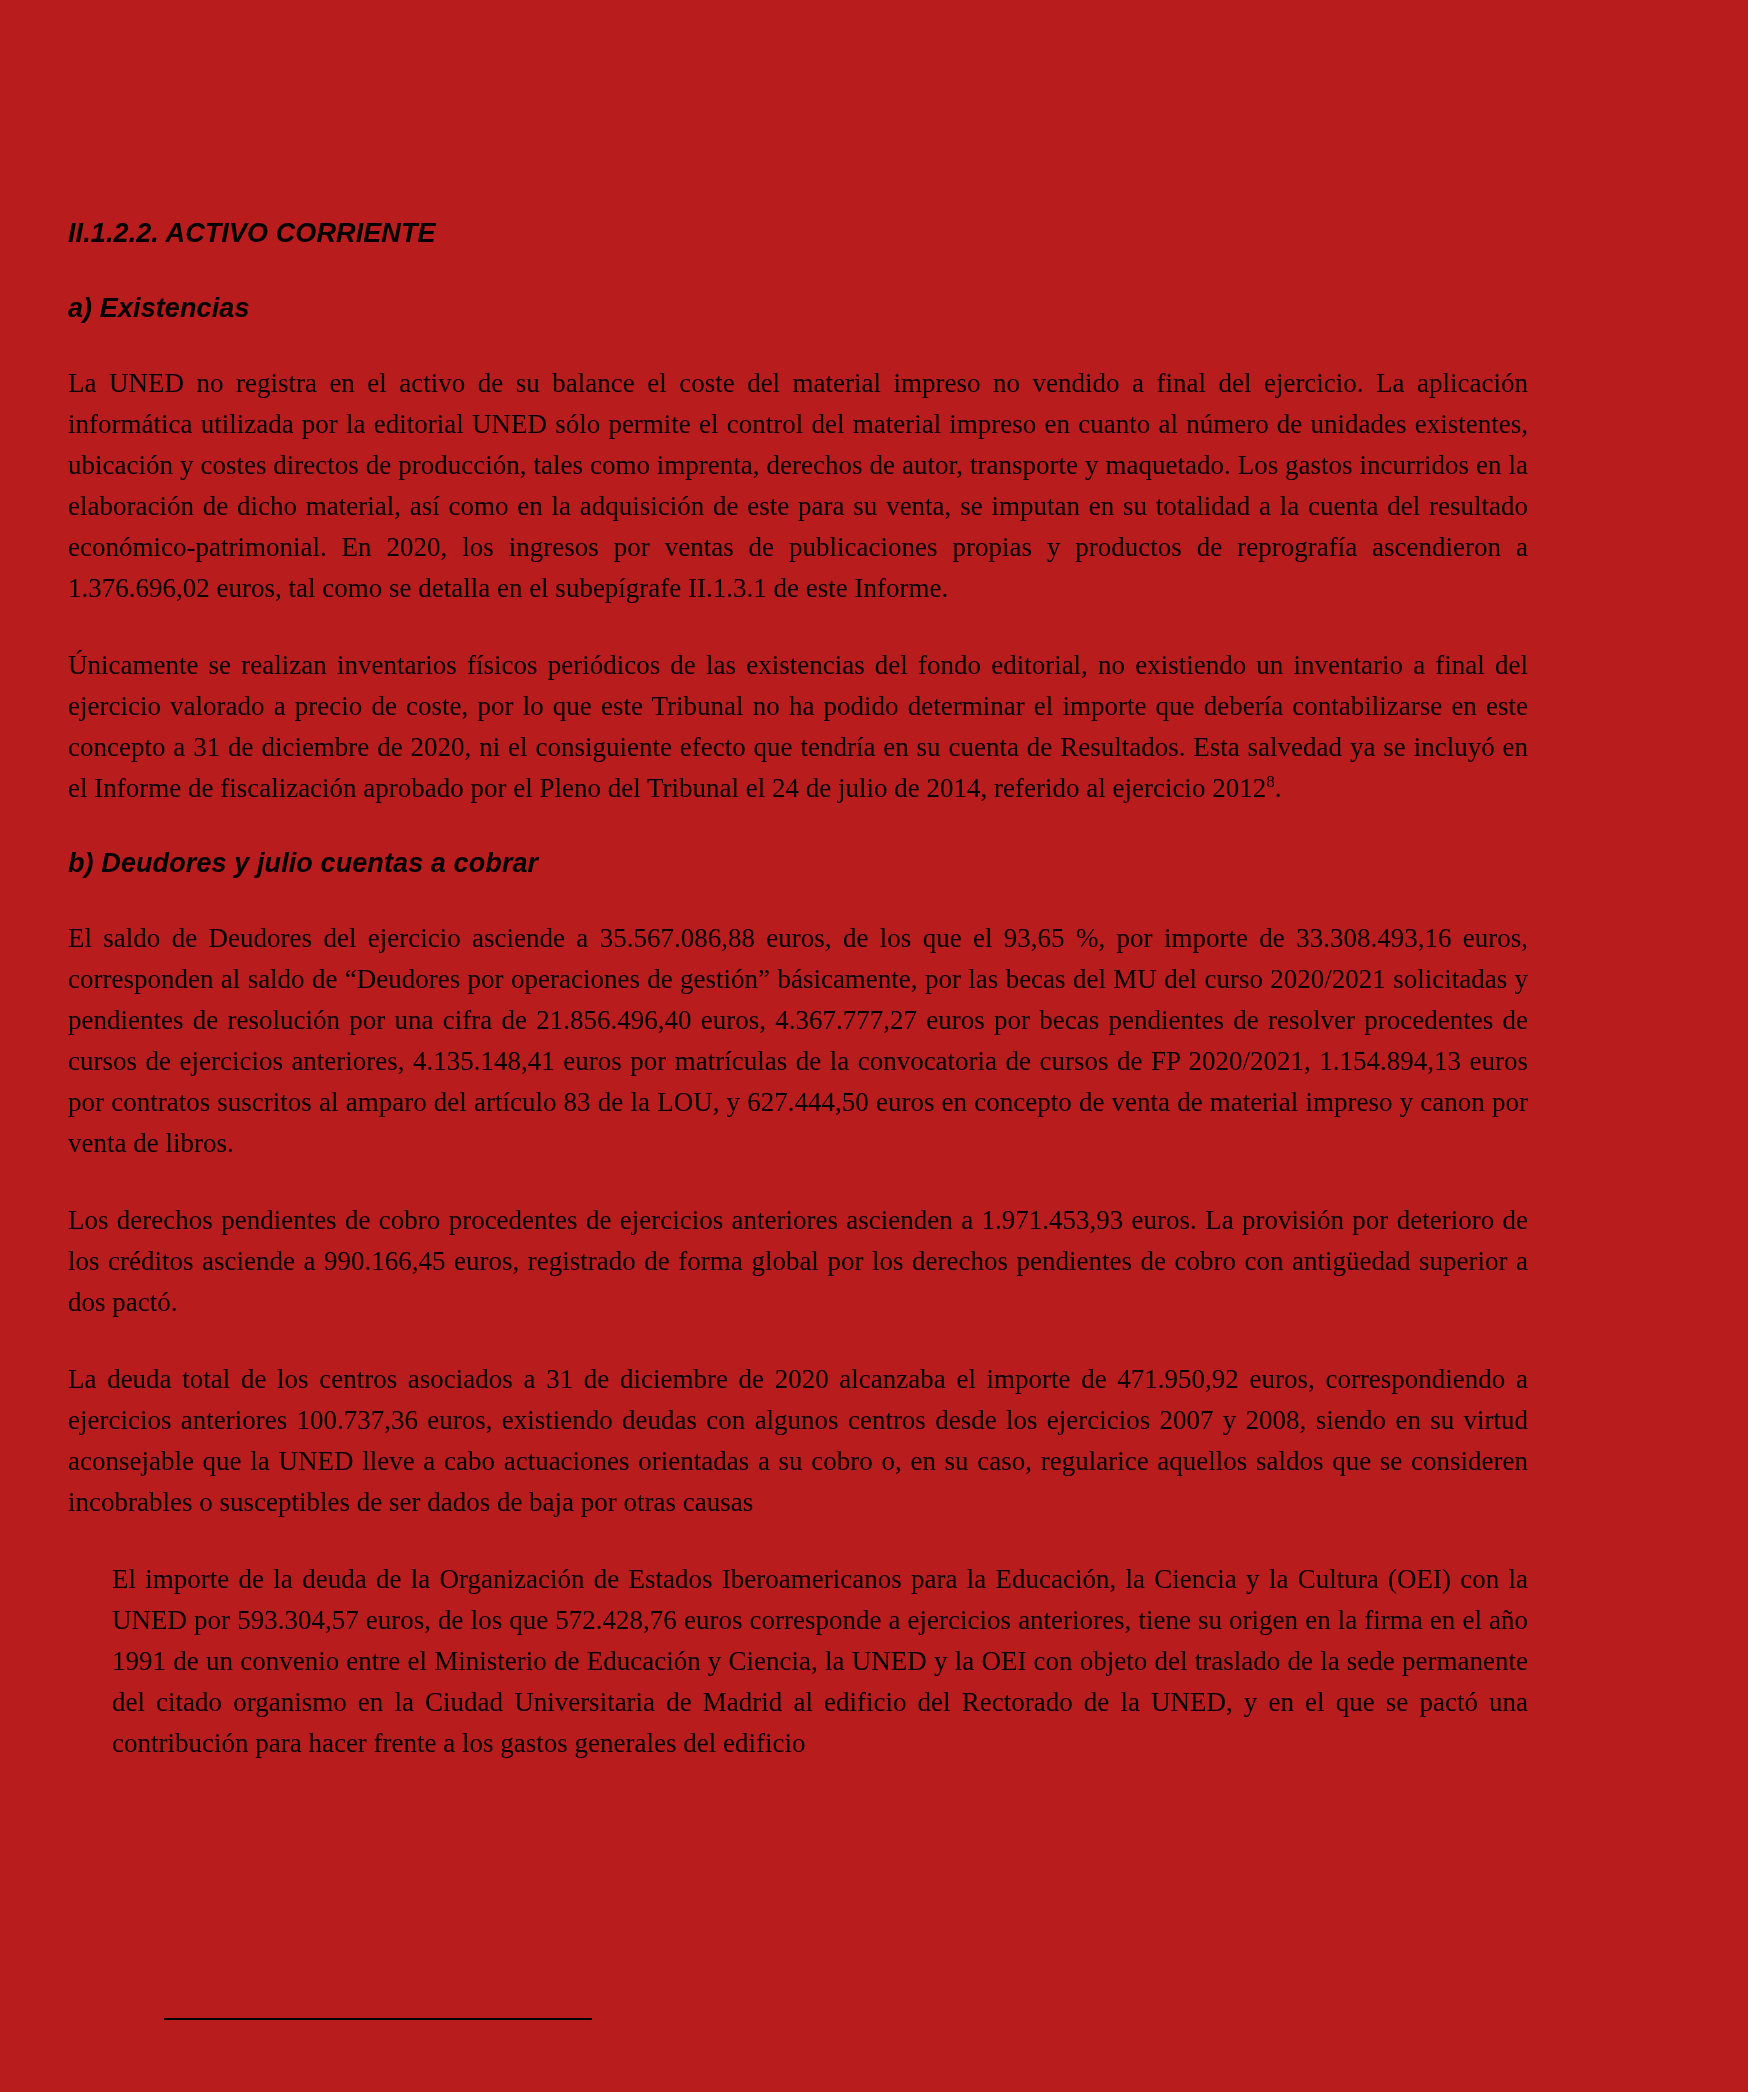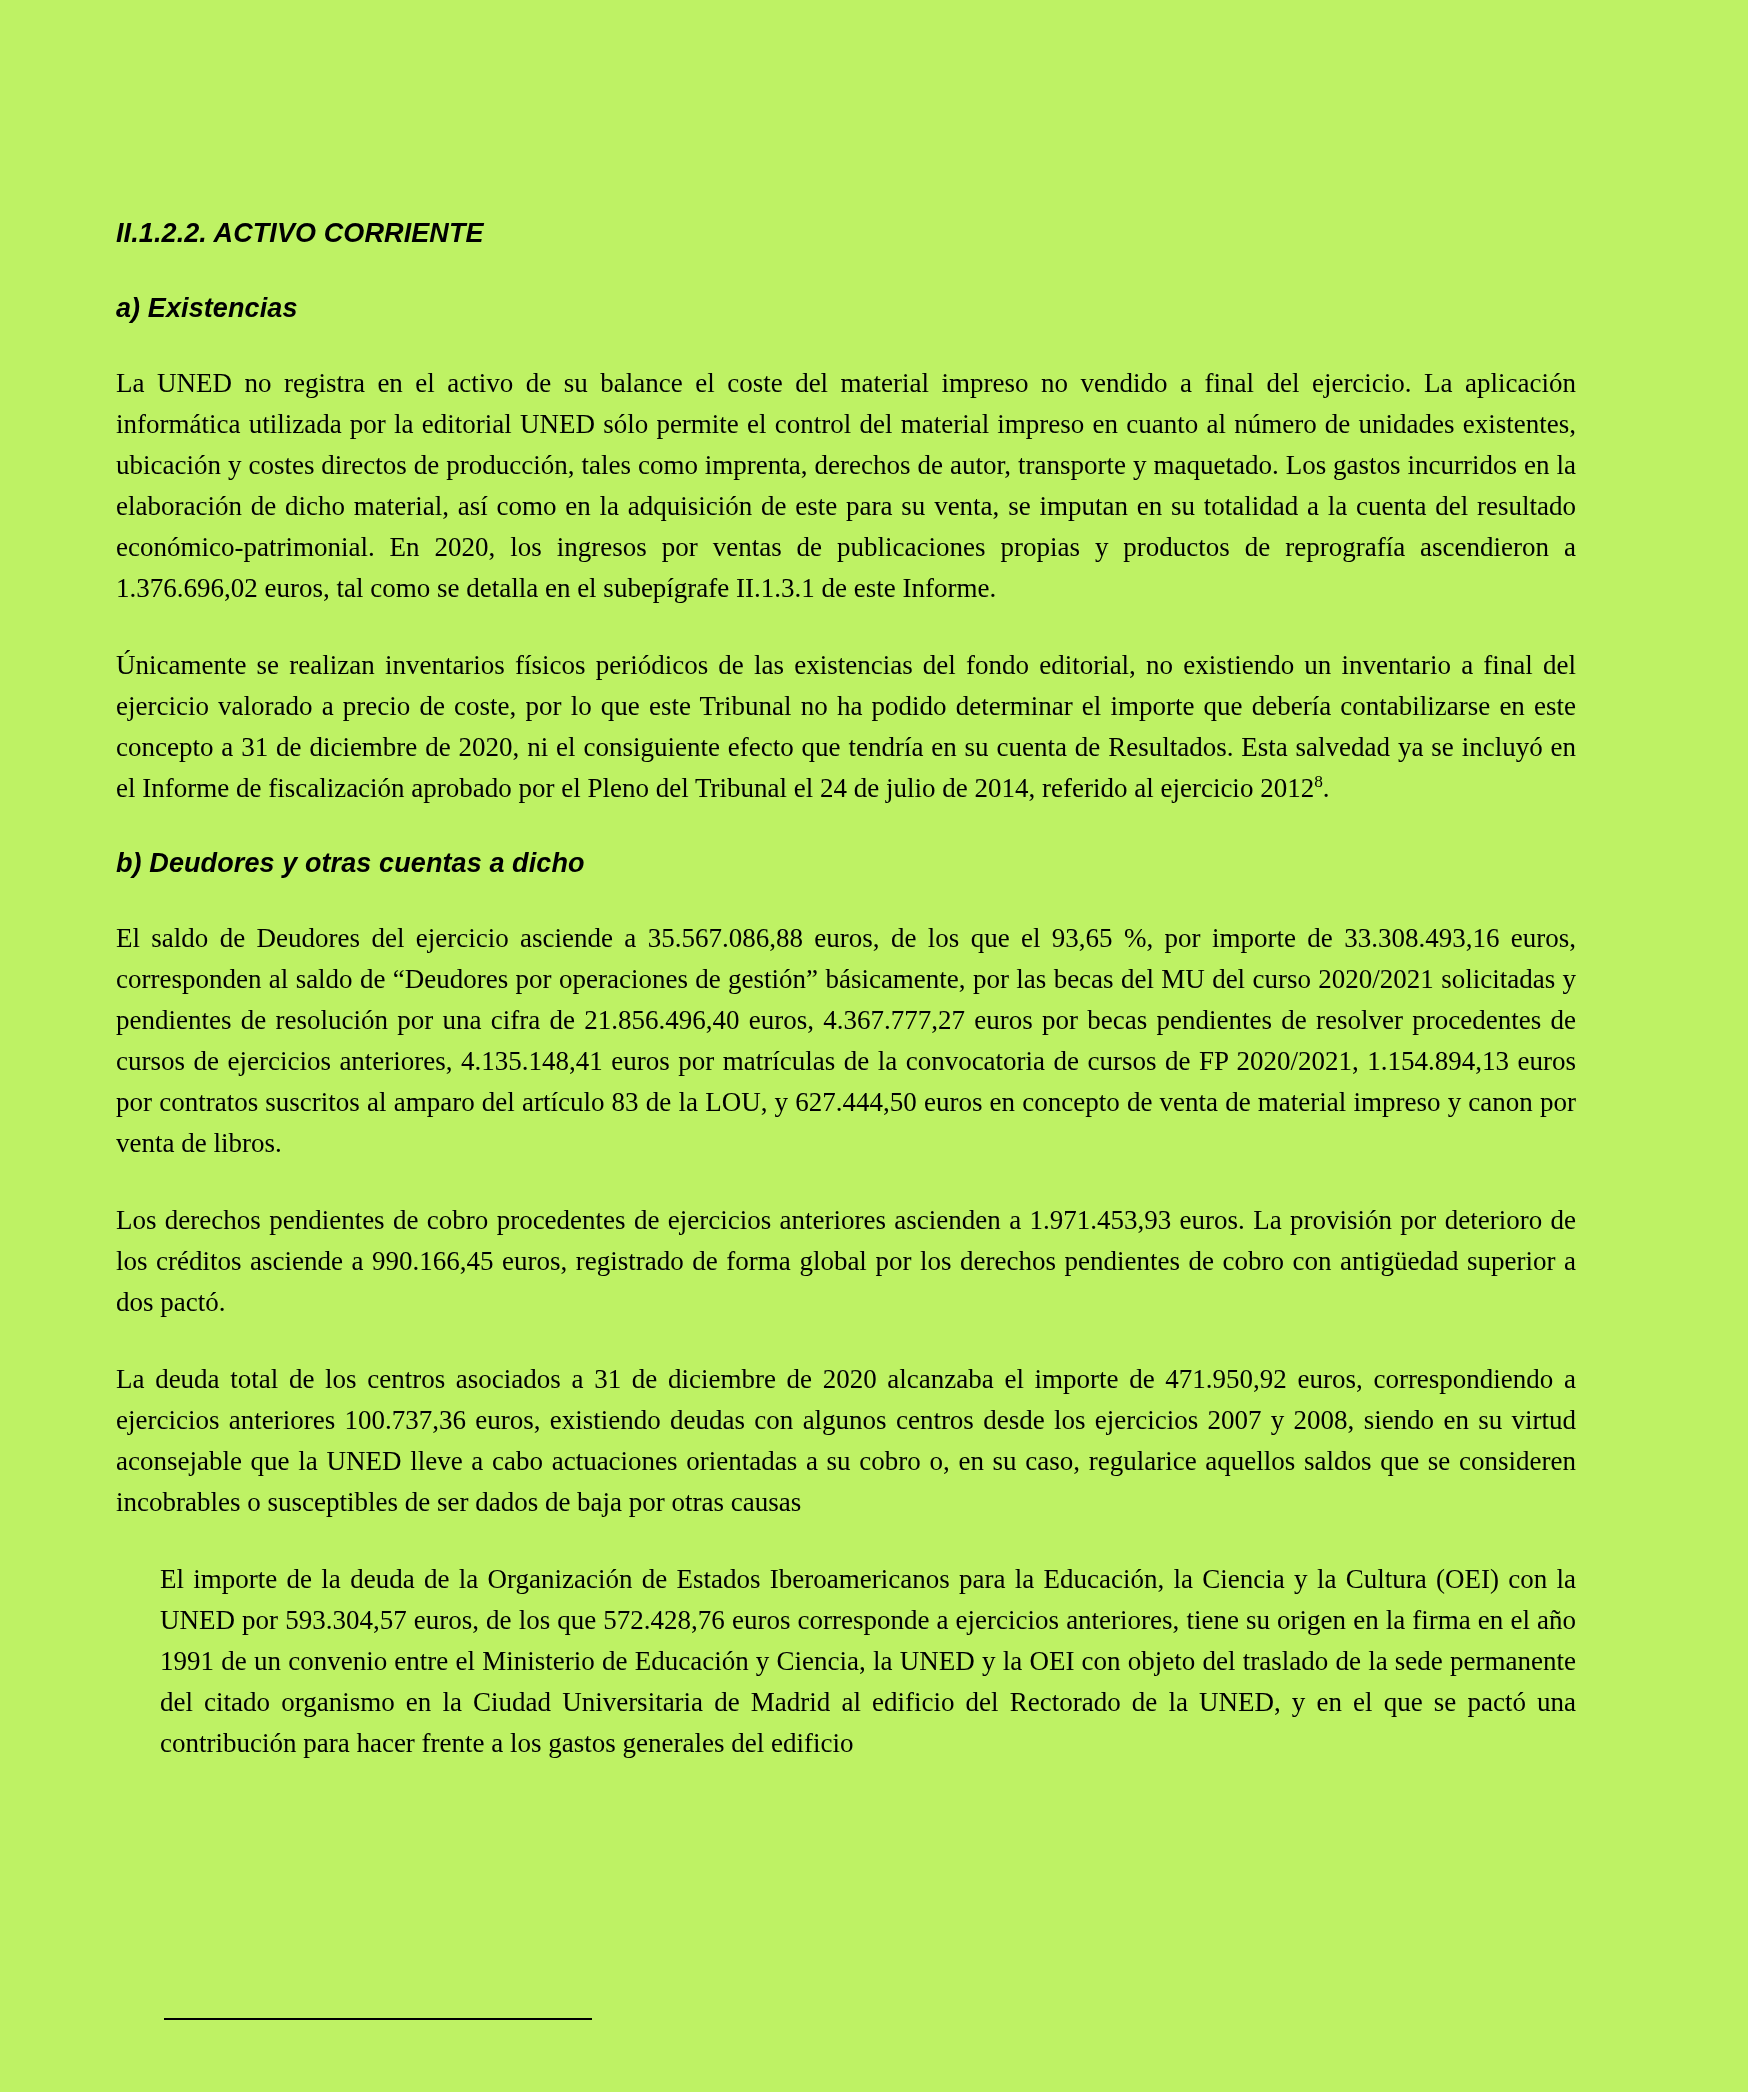--- a/index.html
+++ b/index.html
@@ -7,24 +7,24 @@
     padding: 0;
     background: #ffffff;
   }
   body {
     font-family: "Liberation Sans", sans-serif;
     color: #000000;
   }
   .page {
     width: 1748px;
     min-height: 2092px;
-    background: #bef264;
+    background: #b91c1c;
     position: relative;
     box-sizing: border-box;
-    padding: 215px 123px 0 116px;
+    padding: 215px 123px 0 68px;
   }
   .content {
     width: 1460px;
   }
   .heading {
     font-size: 27px;
     font-style: italic;
     line-height: 1.35;
     margin: 0 0 39px 0;
     letter-spacing: 0.1px;
@@ -83,21 +83,21 @@
   <div class="content">
 
     <h2 class="heading">II.1.2.2. ACTIVO CORRIENTE</h2>
 
     <h3 class="subheading">a) Existencias</h3>
 
     <p class="body">La UNED no registra en el activo de su balance el coste del material impreso no vendido a final del ejercicio. La aplicación informática utilizada por la editorial UNED sólo permite el control del material impreso en cuanto al número de unidades existentes, ubicación y costes directos de producción, tales como imprenta, derechos de autor, transporte y maquetado. Los gastos incurridos en la elaboración de dicho material, así como en la adquisición de este para su venta, se imputan en su totalidad a la cuenta del resultado económico-patrimonial. En 2020, los ingresos por ventas de publicaciones propias y productos de reprografía ascendieron a 1.376.696,02 euros, tal como se detalla en el subepígrafe II.1.3.1 de este Informe.</p>
 
     <p class="body"><span>Únicamente se realizan inventarios físicos periódicos de las existencias del fondo editorial, no existiendo un inventario a final del ejercicio valorado a precio de coste, por lo que este Tribunal no ha podido determinar el importe que debería contabilizarse en este concepto a 31 de diciembre de 2020, ni el consiguiente efecto que tendría en su cuenta de Resultados. Esta salvedad ya se incluyó en el Informe de fiscalización aprobado por el Pleno del Tribunal el 24 de julio de 2014, referido al ejercicio 2012</span><sup>8</sup><span>.</span></p>
 
-    <h3 class="subheading">b) Deudores y otras cuentas a dicho</h3>
+    <h3 class="subheading">b) Deudores y julio cuentas a cobrar</h3>
 
     <p class="body">El saldo de Deudores del ejercicio asciende a 35.567.086,88 euros, de los que el 93,65 %, por importe de 33.308.493,16 euros, corresponden al saldo de “Deudores por operaciones de gestión” básicamente, por las becas del MU del curso 2020/2021 solicitadas y pendientes de resolución por una cifra de 21.856.496,40 euros, 4.367.777,27 euros por becas pendientes de resolver procedentes de cursos de ejercicios anteriores, 4.135.148,41 euros por matrículas de la convocatoria de cursos de FP 2020/2021, 1.154.894,13 euros por contratos  suscritos al amparo del artículo 83 de la LOU, y 627.444,50 euros en concepto de venta de material impreso y canon por venta de libros.</p>
 
     <p class="body">Los derechos pendientes de cobro procedentes de ejercicios anteriores ascienden a 1.971.453,93 euros. La provisión por deterioro de los créditos asciende a 990.166,45 euros, registrado de forma global por los derechos pendientes de cobro con antigüedad superior a dos pactó.</p>
 
     <p class="body">La deuda total de los centros asociados a 31 de diciembre de 2020 alcanzaba el importe de 471.950,92 euros, correspondiendo a ejercicios anteriores 100.737,36 euros, existiendo deudas con algunos centros desde los ejercicios 2007 y 2008, siendo en su virtud aconsejable que la UNED lleve a cabo actuaciones orientadas a su cobro o, en su caso, regularice aquellos saldos que se consideren incobrables o susceptibles de ser dados de baja por otras causas</p>
 
     <p class="body">El importe de la deuda de la Organización de Estados Iberoamericanos para la Educación, la Ciencia y la Cultura (OEI) con la UNED por 593.304,57 euros, de los que 572.428,76 euros corresponde a ejercicios anteriores, tiene su origen en la firma en el año 1991 de un convenio entre el Ministerio de Educación y Ciencia, la UNED y la OEI con objeto del traslado de la sede permanente del citado organismo en la Ciudad Universitaria de Madrid al edificio del Rectorado de la UNED, y en el que se pactó una contribución para hacer frente a los gastos generales del edificio</p>
 
   </div>

